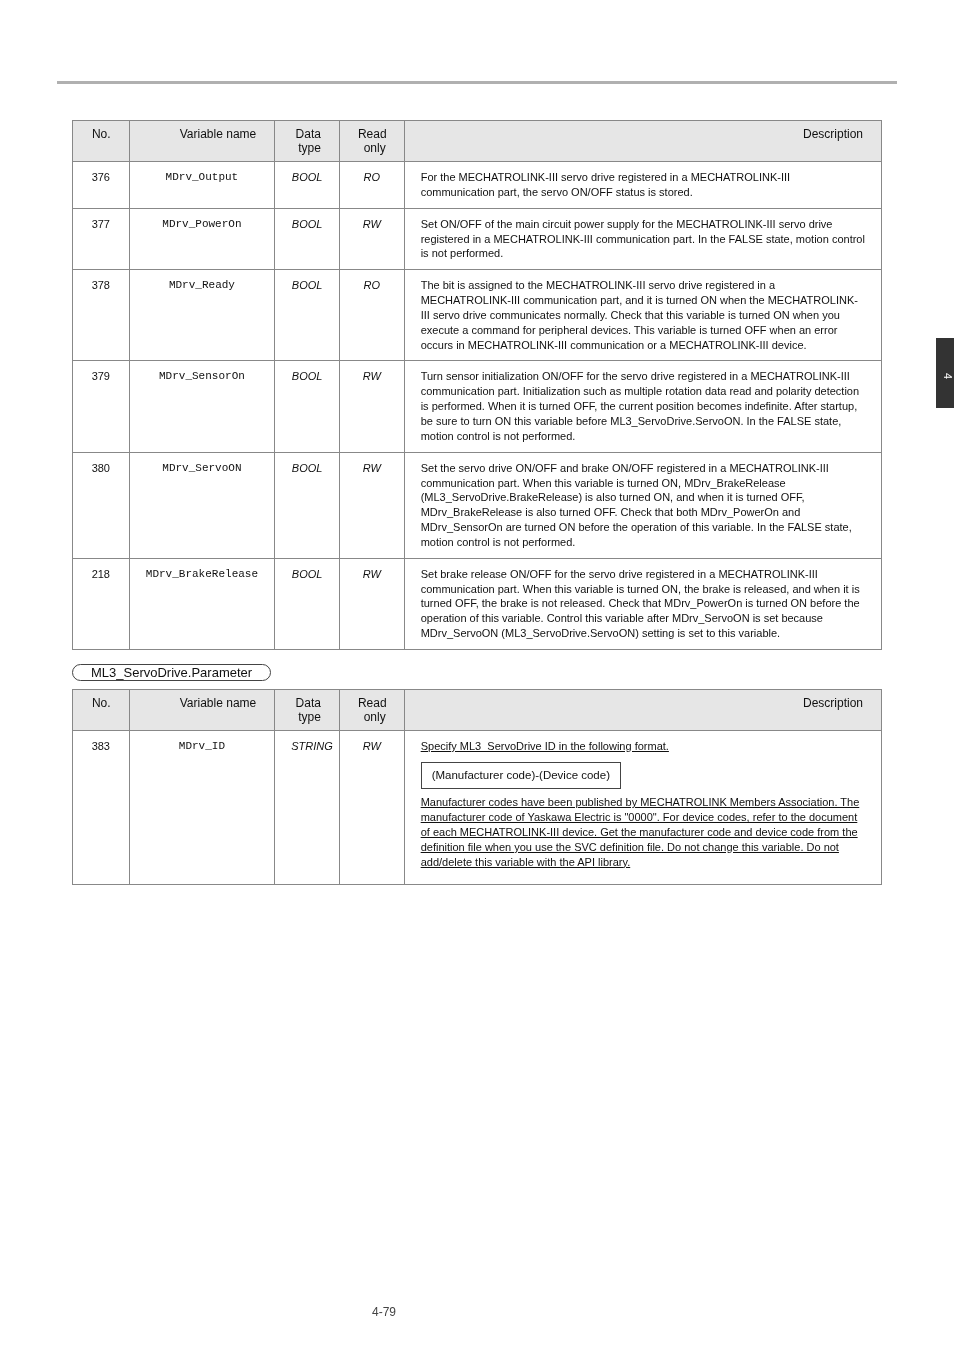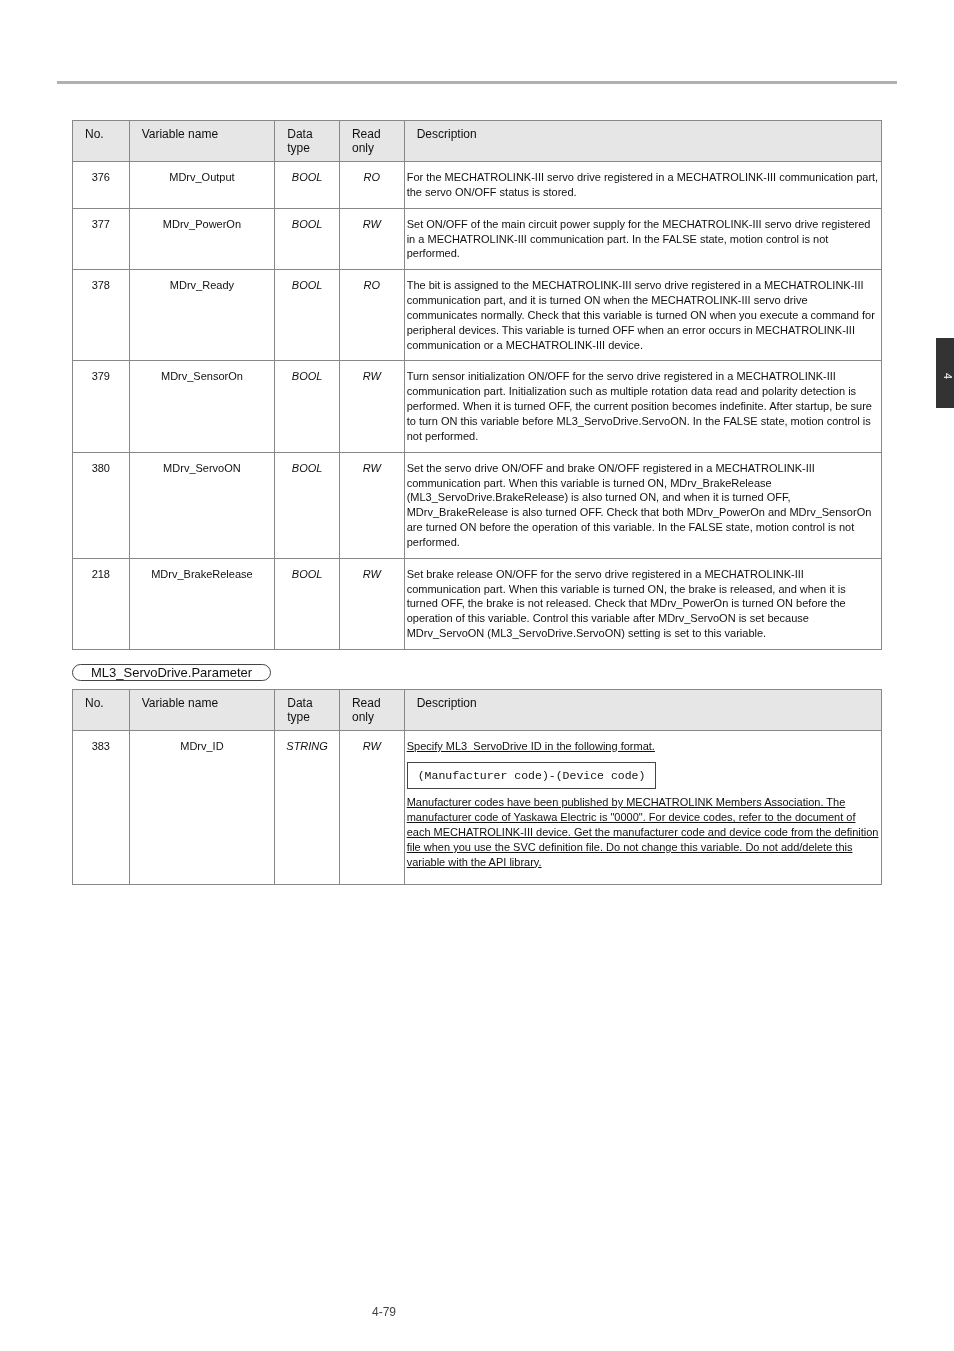--- a/index.html
+++ b/index.html
@@ -1,29 +1,29 @@
 <!DOCTYPE html>
 <html><head>
   <meta charset="utf-8">
   <style>
     * { box-sizing: border-box; margin: 0; padding: 0; }
     body { width: 954px; height: 1351px; font-family: Arial, "Helvetica Neue", sans-serif; background: #fff; color: #111; position: relative; }
     .top-rule { position: absolute; top: 81px; left: 57px; width: 840px; height: 3px; background: #b0b0b0; }
     .content { position: absolute; top: 120px; left: 72px; width: 810px; }
     table { border-collapse: collapse; width: 100%; table-layout: fixed; }
     th, td { border: 1px solid #888; vertical-align: top; }
-    thead th { background: #e6e6e6; font-weight: normal; text-align: left; padding: 6px 12px; font-size: 12px; }
-    tbody td { padding: 8px 2px; font-size: 11px; line-height: 1.35; }
+    thead th { background: #e6e6e6; font-weight: normal; text-align: right; padding: 6px 18px; font-size: 12px; }
+    tbody td { padding: 8px 16px; font-size: 11px; line-height: 1.35; }
     .col-no   { width: 7%;  text-align: center; }
-    .col-name { width: 18%; text-align: center; }
+    .col-name { width: 18%; text-align: center; font-family: Liberation Mono, monospace; }
     .col-type { width: 8%;  text-align: center; font-style: italic; }
     .col-ro   { width: 8%;  text-align: center; font-style: italic; }
     .col-desc { width: 59%; }
     .section-head { margin: 14px 0 8px 0; display: inline-block; border: 1px solid #444; border-radius: 14px; padding: 0 18px; font-size: 13px; }
-    .inline-box { border: 1px solid #444; padding: 5px 10px; margin: 2px 0 6px 0; display: inline-block; font-family: Liberation Mono, monospace; font-size: 11.5px; }
+    .inline-box { border: 1px solid #444; padding: 5px 10px; margin: 2px 0 6px 0; display: inline-block; font-family: Liberation Sans, sans-serif; font-size: 11.5px; }
     .desc-para { margin-bottom: 6px; text-decoration: underline; }
     .side-tab { position: absolute; top: 338px; right: 0; width: 18px; height: 70px; background: #333; color: #fff; writing-mode: vertical-rl; text-align: center; font-size: 11px; padding-top: 8px; letter-spacing: 1px; }
     .footer { position: absolute; bottom: 32px; left: 0; width: 768px; text-align: center; font-size: 12px; color: #444; }
   </style>
 </head>
 <body>
 
 <div class="top-rule"></div>
 <div class="side-tab">4</div>
 

